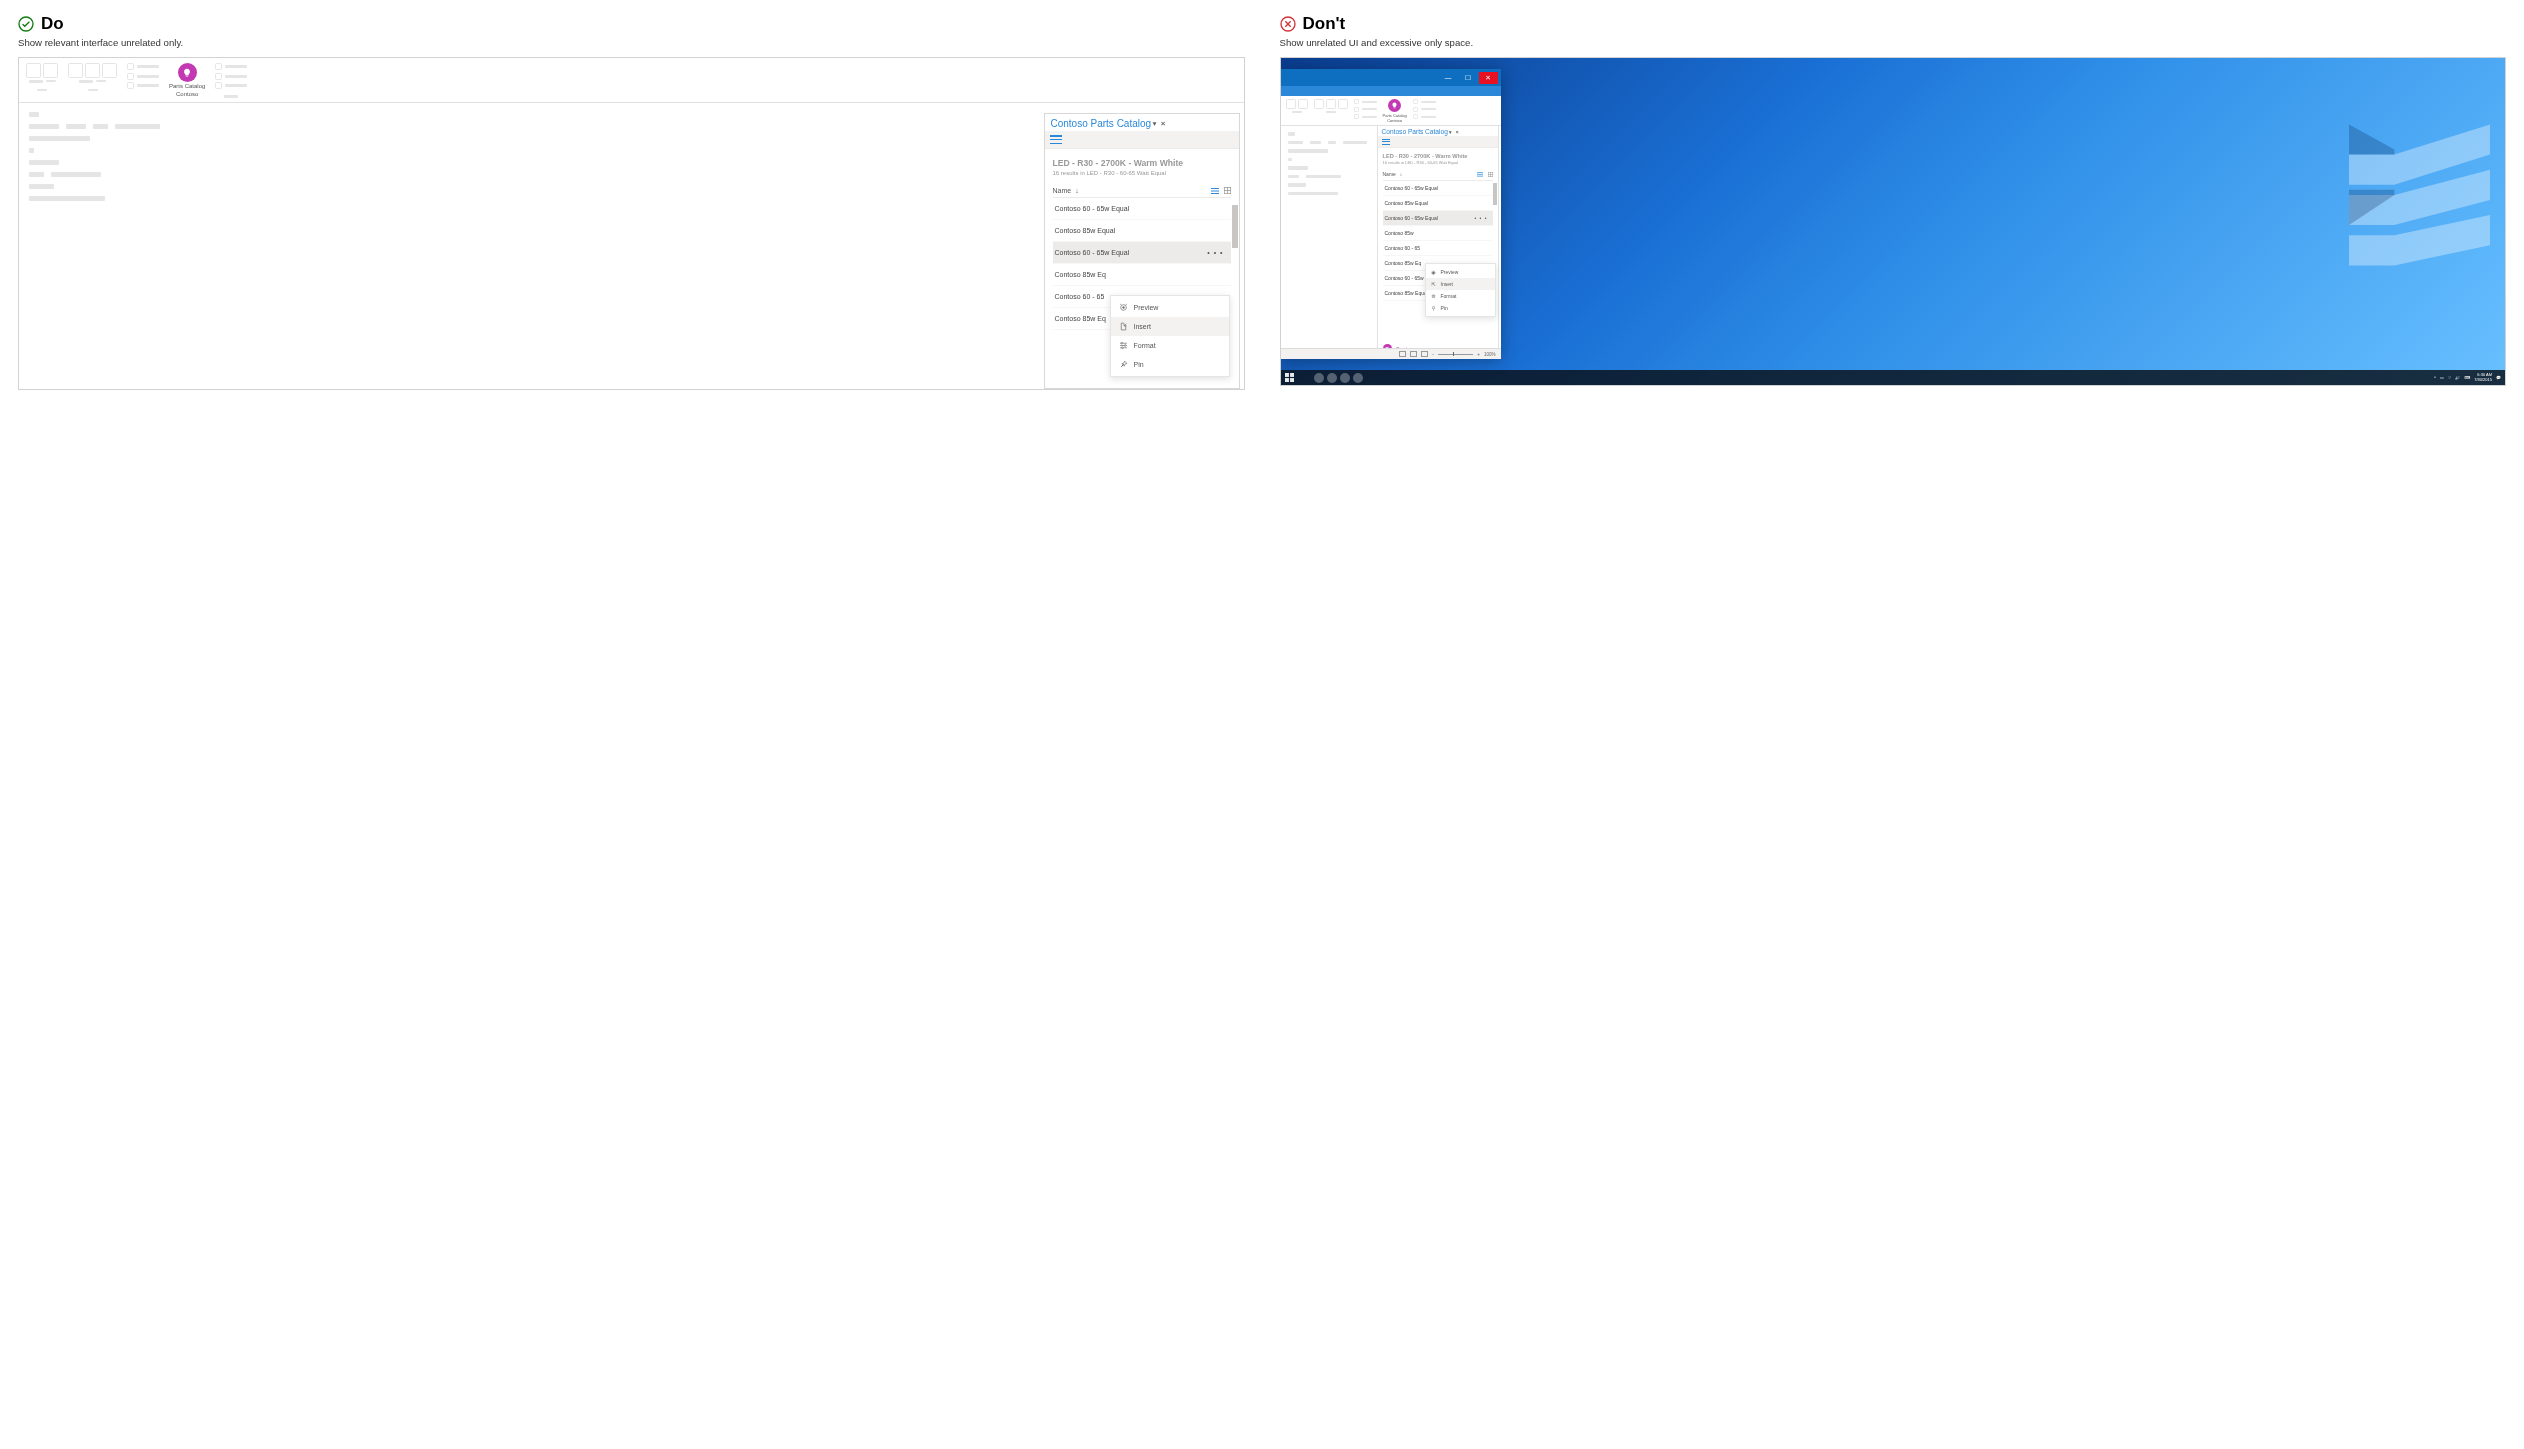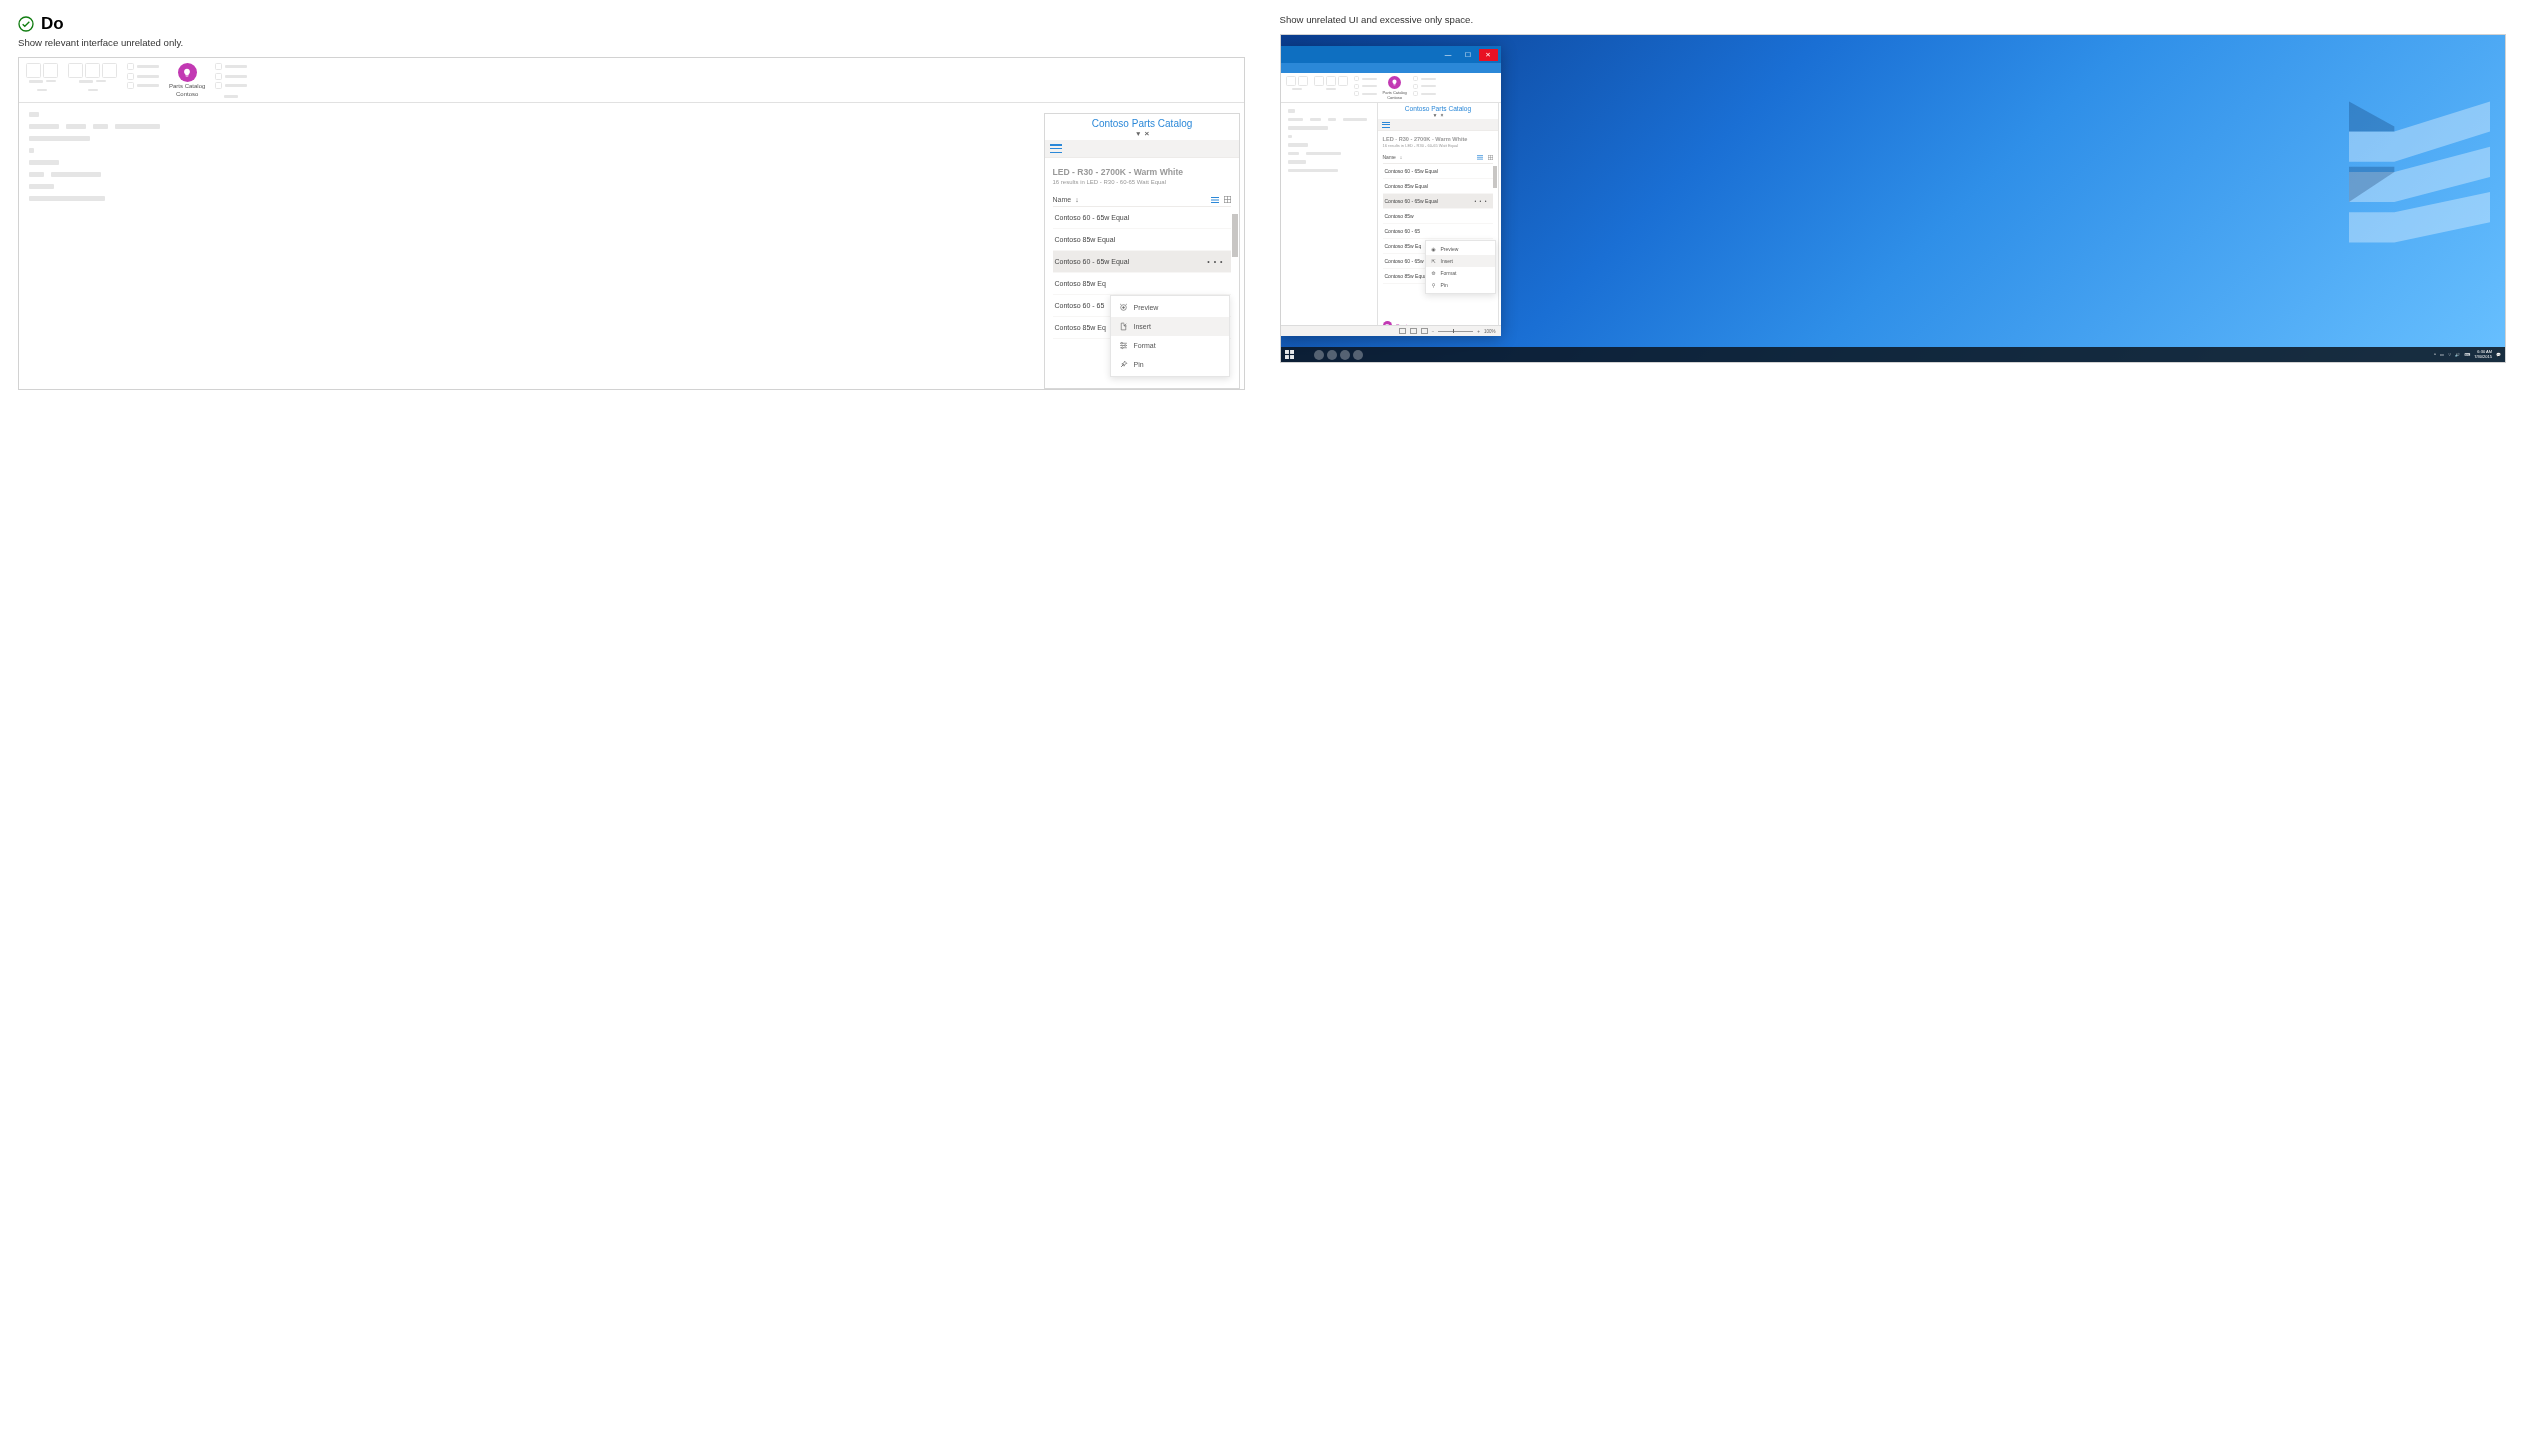--- a/index.html
+++ b/index.html
@@ -31,21 +31,21 @@
 .badge-circle svg { width: 10px; height: 10px; }
 .badge-label { font-size: 6px; color: #555; text-align: center; line-height: 1.3; }
 
 
 .doc-body { padding: 9px 0 0 10px; display: flex; flex-direction: column; gap: 7px; }
 .doc-row { display: flex; gap: 7px; }
 .pl { background: #e5e5e5; height: 5px; border-radius: 1px; }
 
 
 .pane { position: absolute; right: 4px; top: 55px; bottom: 0; width: 196px; background: #fff; border: 0.5px solid #d8d8d8; display: flex; flex-direction: column; }
-.pane-header { display: flex; align-items: center; justify-content: space-between; padding: 4px 5px 2px 6px; flex-direction: column; }
+.pane-header { display: flex; align-items: center; padding: 4px 5px 2px 6px; }
 .pane-title { color: #2b88d8; font-size: 10px; font-weight: 400; }
 .pane-ctrls { display: flex; gap: 3px; color: #666; font-size: 6.6px; align-items: center; }
 .pane-bar { background: #f3f2f1; padding: 4px 5px; border-bottom: 0.5px solid #edebe9; }
 .ham { width: 12px; height: 9px; display: flex; flex-direction: column; justify-content: space-between; }
 .ham div { height: 1.5px; background: #2b88d8; }
 .pane-content { flex: 1; padding: 9px 8px 0; position: relative; overflow: hidden; }
 .query-title { color: #999; font-size: 8.6px; font-weight: 700; }
 .query-sub { color: #999; font-size: 6px; margin-top: 2px; }
 .sort-row { display: flex; align-items: center; justify-content: space-between; margin-top: 11px; padding-bottom: 3px; border-bottom: 0.5px solid #edebe9; font-size: 7px; color: #555; }
 .sort-left { display: flex; align-items: center; gap: 4px; }
@@ -315,20 +315,27 @@
                 <path d="M10 2l4 4-3 1-2 4-1-3-4 4 4-4-3-1 4-2 1-3z"></path>
               </svg>
             </span>
           <span>Pin</span>
         </div>
       </div>
     </div>
   </div>
 
   <div class="col">
+    <div class="heading-row">
+      <svg class="x-icon" viewBox="0 0 24 24" fill="none" stroke="#d13438" stroke-width="2">
+          <circle cx="12" cy="12" r="10.5"></circle>
+          <path d="M8 8l8 8M16 8l-8 8"></path>
+        </svg>
+      <h2>Don't</h2>
+    </div>
     <p class="sub">Show unrelated UI and excessive only space.</p>
 
     <div class="panel dont">
       <div class="desktop">
 
         <svg class="window-beams" viewBox="0 0 280 340">
           <g fill="rgba(255,255,255,0.35)">
            <polygon points="0,60 90,60 280,0 280,60 90,120 0,120"></polygon>
            <polygon points="0,140 90,140 280,90 280,150 90,200 0,200"></polygon>
            <polygon points="0,220 90,220 280,180 280,240 90,280 0,280"></polygon>

